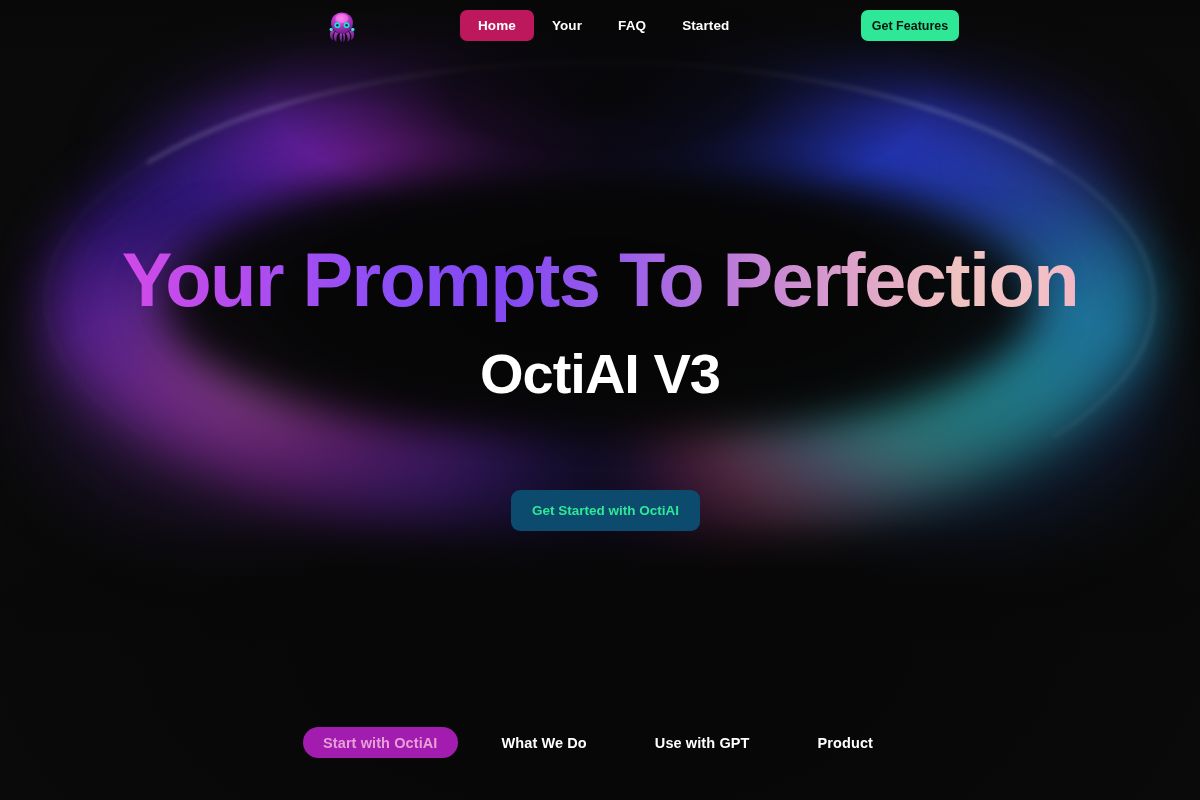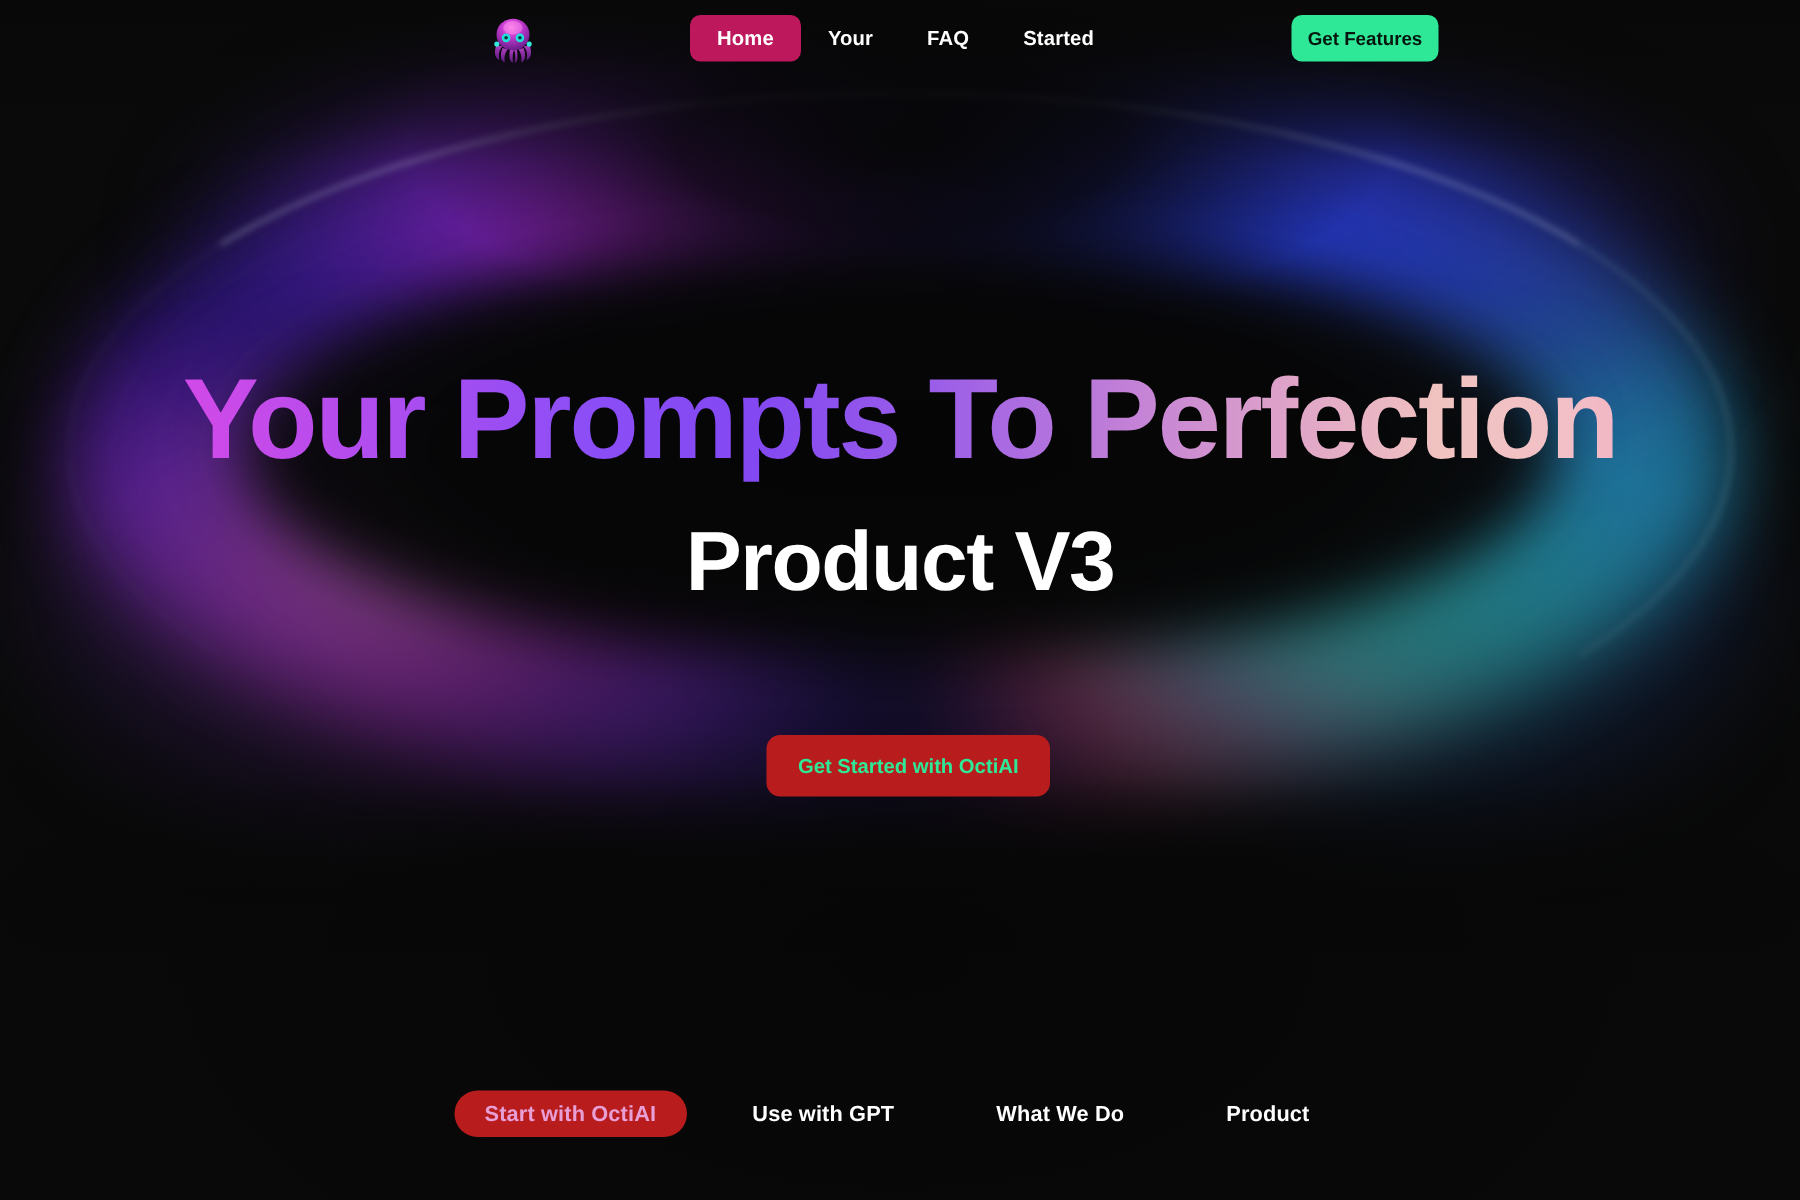--- a/index.html
+++ b/index.html
@@ -274,21 +274,21 @@
     letter-spacing:-1px;
     color:#ffffff;
   }
   .cta {
     position:absolute;
     left:511px; top:490px;
     width:189px; height:41px;
     display:flex;
     align-items:center;
     justify-content:center;
-    background:#b91c1c;
+    background:#0c4a6e;
     color:#2fe897;
     font-size:13.5px;
     font-weight:700;
     border:none;
     border-radius:9px;
     white-space:nowrap;
     pointer-events:auto;
   }
 
   
@@ -310,21 +310,21 @@
     padding:0 22px;
     color:#ffffff;
     font-size:14.5px;
     font-weight:700;
     letter-spacing:0.1px;
     border-radius:16px;
     white-space:nowrap;
     margin:0 12px;
   }
   .tab.active {
-    background:#b91c1c;
+    background:#a21caf;
     color:#e79fd6;
     padding:0 20px;
     margin:0 10px;
   }
 </style>
 </head>
 <body>
 
 <div class="page">
 
@@ -383,24 +383,24 @@
       <div class="nav-item">Your</div>
       <div class="nav-item">FAQ</div>
       <div class="nav-item">Started</div>
     </nav>
 
     <button class="get-started">Get Features</button>
   </div>
 
   <div class="hero">
     <h1 class="headline">Your Prompts To Perfection</h1>
-    <h2 class="subhead">Product V3</h2>
+    <h2 class="subhead">OctiAI V3</h2>
     <button class="cta">Get Started with OctiAI</button>
   </div>
 
   <div class="tabs">
     <div class="tab active">Start with OctiAI</div>
+    <div class="tab">What We Do</div>
     <div class="tab">Use with GPT</div>
-    <div class="tab">What We Do</div>
     <div class="tab">Product</div>
   </div>
 
 </div>
 
 </body></html>

